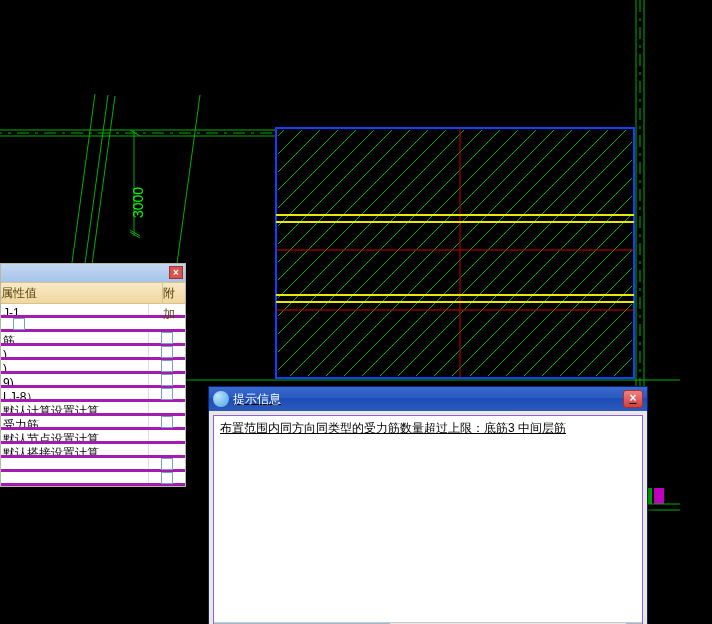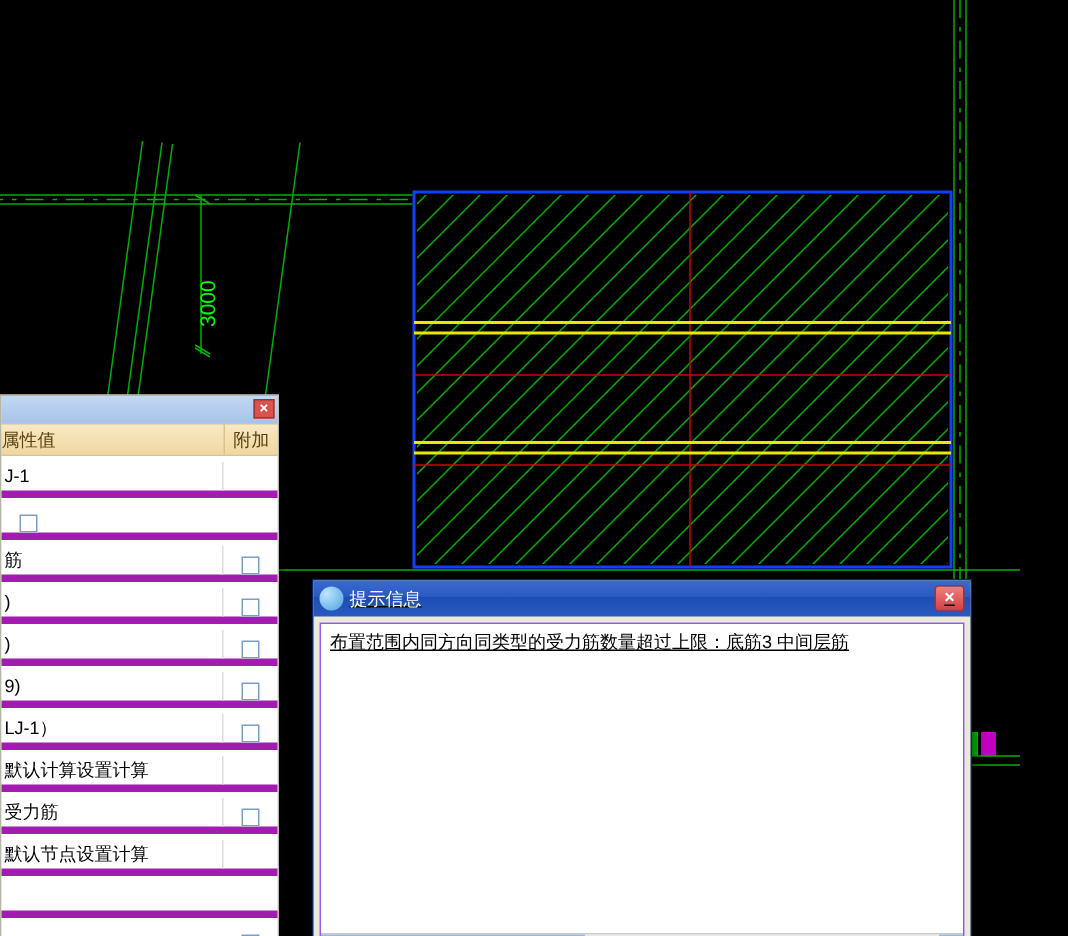--- a/index.html
+++ b/index.html
@@ -51,28 +51,27 @@
   .prop-header {
     display: flex;
     background: linear-gradient(#f8e9c6, #f0d79e);
     border-top: 1px solid #d7c48a;
     border-bottom: 1px solid #d7c48a;
     height: 22px;
     line-height: 21px;
     color: #5a4310;
   }
   .prop-header .col-val { flex: 1; text-align: left; }
-  .prop-header .col-add { width: 36px; text-align: center; border-left: 1px solid #d7c48a; }
+  .prop-header .col-add { width: 23px; border-left: 1px solid #d7c48a; }
 
   .prop-row {
     display: flex;
-    height: 28px;
+    height: 14px;
     background: #fff;
-    border-bottom: 5px solid #a21caf;
-    align-items: flex-end;
+    border-bottom: 3px solid #a21caf;
   }
   .prop-row .col-val {
     flex: 1;
     padding-left: 2px;
     line-height: 19px;
     white-space: nowrap;
     overflow: hidden;
     border-right: 1px solid #dcdcdc;
   }
   .prop-row .col-add {
@@ -274,40 +273,41 @@
           <div class="checkbox"></div>
         </div>
       </div>
       <div class="prop-row">
         <div class="col-val">9)</div>
         <div class="col-add">
           <div class="checkbox"></div>
         </div>
       </div>
       <div class="prop-row">
-        <div class="col-val">LJ-1）</div>
+        <div class="col-val">LJ-8）</div>
         <div class="col-add">
           <div class="checkbox"></div>
         </div>
       </div>
       <div class="prop-row">
         <div class="col-val">默认计算设置计算</div>
         <div class="col-add"></div>
       </div>
       <div class="prop-row">
         <div class="col-val">受力筋</div>
         <div class="col-add">
           <div class="checkbox"></div>
         </div>
       </div>
       <div class="prop-row">
         <div class="col-val">默认节点设置计算</div>
         <div class="col-add"></div>
       </div>
       <div class="prop-row">
+        <div class="col-val">默认搭接设置计算</div>
         <div class="col-add"></div>
       </div>
       <div class="prop-row">
         <div class="col-val"></div>
         <div class="col-add">
           <div class="checkbox"></div>
         </div>
       </div>
       <div class="prop-row">
         <div class="col-val"></div>

